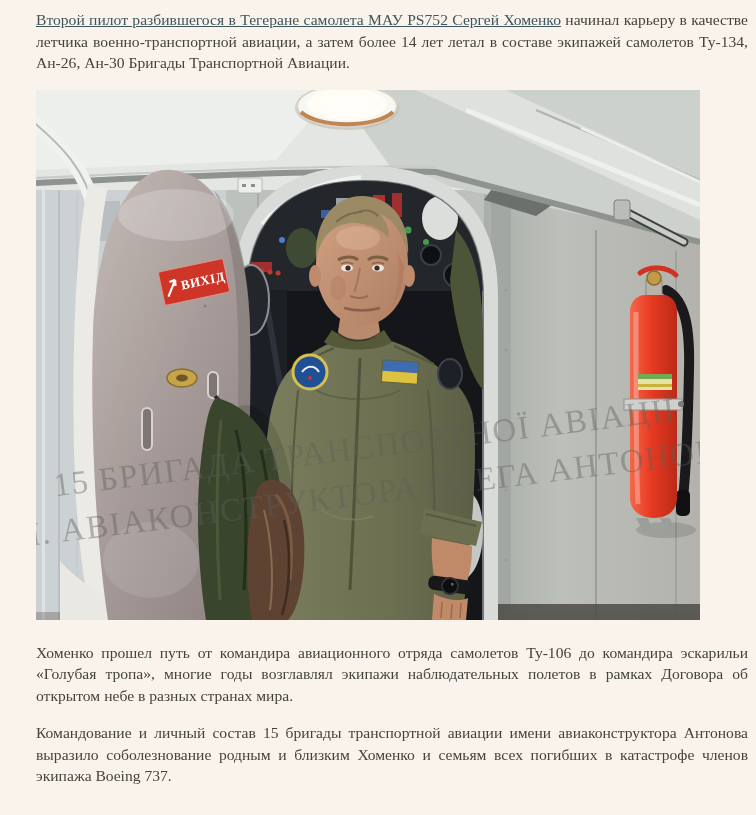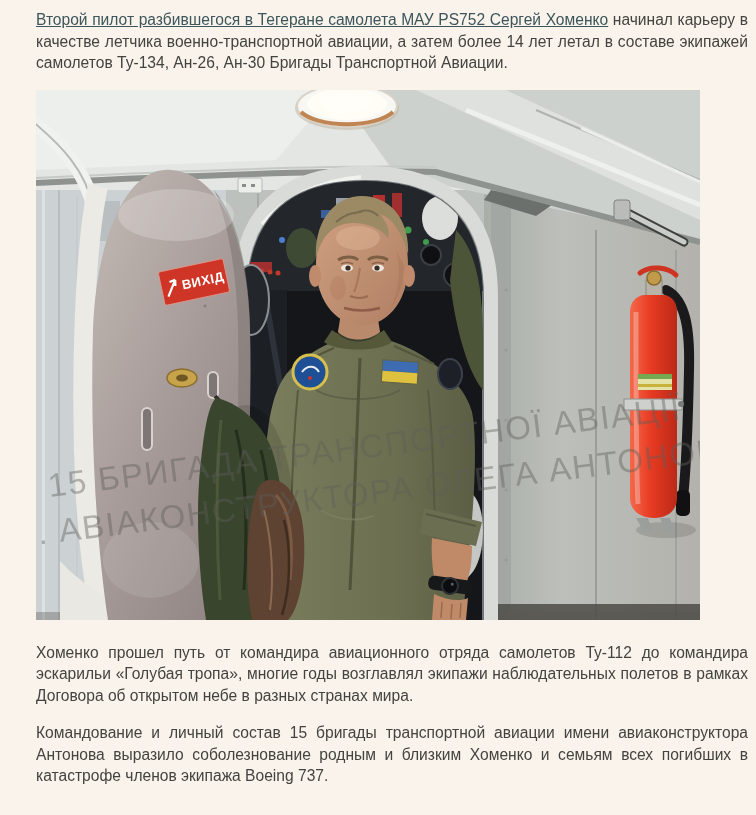--- a/index.html
+++ b/index.html
@@ -1,21 +1,21 @@
 <!DOCTYPE html>
 <html><head>
 <meta charset="utf-8">
 <style>
   html,body{margin:0;padding:0;}
   body{
     width:756px;height:815px;overflow:hidden;
     background:#FAF3EB;
     font-family:"Liberation Sans","DejaVu Sans",sans-serif;
   }
-  .page{width:756px;height:606px;box-sizing:border-box;padding:9px 8px 16px 36px;}
+  .page{width:756px;height:606px;box-sizing:border-box;padding:9px 8px 16px 36px;font-family:Liberation Serif, serif;}
   p.para{
     width:712px;margin:0 0 16px 0;
     font-size:15.6px;line-height:21.5px;
     text-align:justify;color:#43443F;
   }
   a.lead-link{color:#3C565C;text-decoration:underline;cursor:pointer;}
   figure.photo{width:664px;height:530px;margin:13px 0 22px 0;padding:0;}
   figure.photo svg{display:block;width:664px;height:530px;}
   .wm{font-size:33px;letter-spacing:1.5px;fill:#5F5F5A;opacity:.42;}
   .signtxt{font-size:13px;font-weight:bold;fill:#ffffff;letter-spacing:.5px;}
@@ -282,17 +282,17 @@
         <polygon points="624,428 630,442 638,440 634,428" fill="#9b9f9b"></polygon>
       </g>
 
       <g transform="rotate(-7 332 385)">
         <text class="wm" x="332" y="368" text-anchor="middle">15 БРИГАДА ТРАНСПОРТНОЇ АВІАЦІЇ</text>
         <text class="wm" x="332" y="414" text-anchor="middle">ІМ. АВІАКОНСТРУКТОРА ОЛЕГА АНТОНОВА</text>
       </g>
     </svg>
   </figure>
 
-  <p class="para">Хоменко прошел путь от командира авиационного отряда самолетов Ту-112 до командира эскарильи «Голубая тропа», многие годы возглавлял экипажи наблюдательных полетов в рамках Договора об открытом небе в разных странах мира.</p>
+  <p class="para">Хоменко прошел путь от командира авиационного отряда самолетов Ту-106 до командира эскарильи «Голубая тропа», многие годы возглавлял экипажи наблюдательных полетов в рамках Договора об открытом небе в разных странах мира.</p>
 
   <p class="para">Командование и личный состав 15 бригады транспортной авиации имени авиаконструктора Антонова выразило соболезнование родным и близким Хоменко и семьям всех погибших в катастрофе членов экипажа Boeing 737.</p>
 
 </div>
 
 </body></html>

